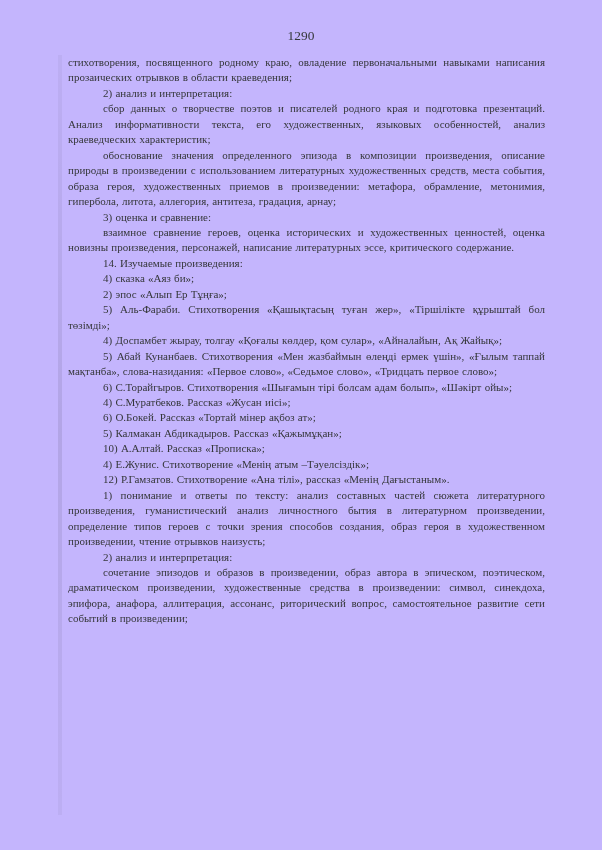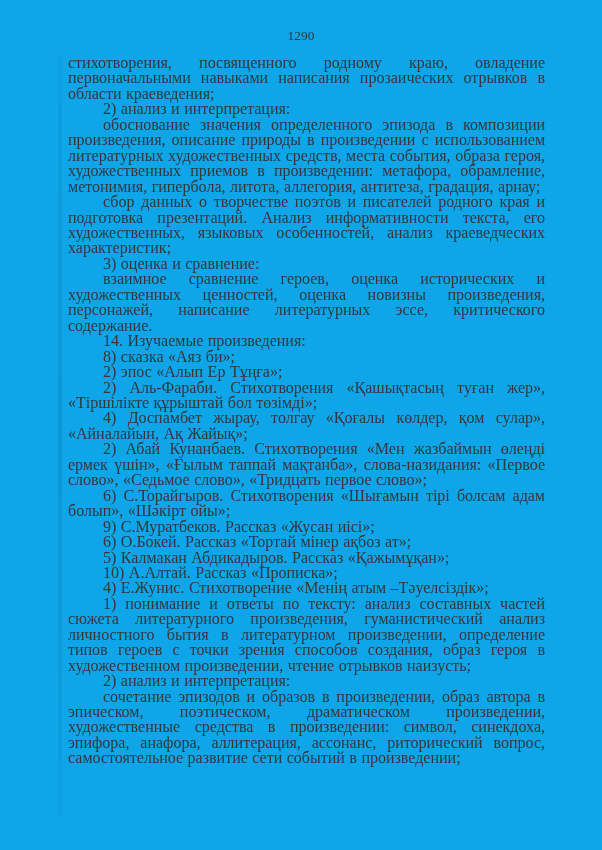--- a/index.html
+++ b/index.html
@@ -4,21 +4,21 @@
 <style>
   html, body {
     margin: 0;
     padding: 0;
     background: #ffffff;
   }
   .page {
     position: relative;
     width: 602px;
     height: 850px;
-    background: #0ea5e9;
+    background: #c4b5fd;
     overflow: hidden;
     font-family: "Liberation Serif", "DejaVu Serif", serif;
     color: #35373a;
   }
   
   .scan-edge {
     position: absolute;
     left: 58px;
     top: 55px;
     width: 4px;
@@ -27,21 +27,21 @@
     pointer-events: none;
   }
   .page-number {
     margin-top: 28px;
     text-align: center;
     font-size: 13.4px;
     line-height: 15px;
   }
   .text-block {
     margin: 12px 57px 0 68px;
-    font-size: 16px;
+    font-size: 11px;
     line-height: 15.45px;
   }
   .text-block p {
     margin: 0;
     padding: 0;
     text-align: justify;
     text-indent: 35px;
     word-spacing: 0.5px;
   }
   .text-block p.noindent {
@@ -50,33 +50,34 @@
 </style>
 </head>
 <body>
 
 <div class="page">
   <div class="scan-edge"></div>
   <div class="page-number">1290</div>
   <div class="text-block">
       <p class="noindent">стихотворения, посвященного родному краю, овладение первоначальными навыками написания прозаических отрывков в области краеведения;</p>
       <p>2) анализ и интерпретация:</p>
+      <p>сбор данных о творчестве поэтов и писателей родного края и подготовка презентаций. Анализ информативности текста, его художественных, языковых особенностей, анализ краеведческих характеристик;</p>
       <p>обоснование значения определенного эпизода в композиции произведения, описание природы в произведении с использованием литературных художественных средств, места события, образа героя, художественных приемов в произведении: метафора, обрамление, метонимия, гипербола, литота, аллегория, антитеза, градация, арнау;</p>
-      <p>сбор данных о творчестве поэтов и писателей родного края и подготовка презентаций. Анализ информативности текста, его художественных, языковых особенностей, анализ краеведческих характеристик;</p>
       <p>3) оценка и сравнение:</p>
       <p>взаимное сравнение героев, оценка исторических и художественных ценностей, оценка новизны произведения, персонажей, написание литературных эссе, критического содержание.</p>
       <p>14. Изучаемые произведения:</p>
-      <p>8) сказка «Аяз би»;</p>
+      <p>4) сказка «Аяз би»;</p>
       <p>2) эпос «Алып Ер Тұңға»;</p>
-      <p>2) Аль-Фараби. Стихотворения «Қашықтасың туған жер», «Тіршілікте құрыштай бол төзімді»;</p>
+      <p>5) Аль-Фараби. Стихотворения «Қашықтасың туған жер», «Тіршілікте құрыштай бол төзімді»;</p>
       <p>4) Доспамбет жырау, толгау «Қоғалы көлдер, қом сулар», «Айналайын, Ақ Жайық»;</p>
-      <p>2) Абай Кунанбаев. Стихотворения «Мен жазбаймын өлеңді ермек үшін», «Ғылым таппай мақтанба», слова-назидания: «Первое слово», «Седьмое слово», «Тридцать первое слово»;</p>
+      <p>5) Абай Кунанбаев. Стихотворения «Мен жазбаймын өлеңді ермек үшін», «Ғылым таппай мақтанба», слова-назидания: «Первое слово», «Седьмое слово», «Тридцать первое слово»;</p>
       <p>6) С.Торайгыров. Стихотворения «Шығамын тірі болсам адам болып», «Шәкірт ойы»;</p>
-      <p>9) С.Муратбеков. Рассказ «Жусан иісі»;</p>
+      <p>4) С.Муратбеков. Рассказ «Жусан иісі»;</p>
       <p>6) О.Бокей. Рассказ «Тортай мінер ақбоз ат»;</p>
       <p>5) Калмакан Абдикадыров. Рассказ «Қажымұқан»;</p>
       <p>10) А.Алтай. Рассказ «Прописка»;</p>
       <p>4) Е.Жунис. Стихотворение «Менің атым –Тәуелсіздік»;</p>
+      <p>12) Р.Гамзатов. Стихотворение «Ана тілі», рассказ «Менің Дағыстаным».</p>
       <p>1) понимание и ответы по тексту: анализ составных частей сюжета литературного произведения, гуманистический анализ личностного бытия в литературном произведении, определение типов героев с точки зрения способов создания, образ героя в художественном произведении, чтение отрывков наизусть;</p>
       <p>2) анализ и интерпретация:</p>
       <p>сочетание эпизодов и образов в произведении, образ автора в эпическом, поэтическом, драматическом произведении, художественные средства в произведении: символ, синекдоха, эпифора, анафора, аллитерация, ассонанс, риторический вопрос, самостоятельное развитие сети событий в произведении;</p>
     </div>
 </div>
 
 </body></html>

